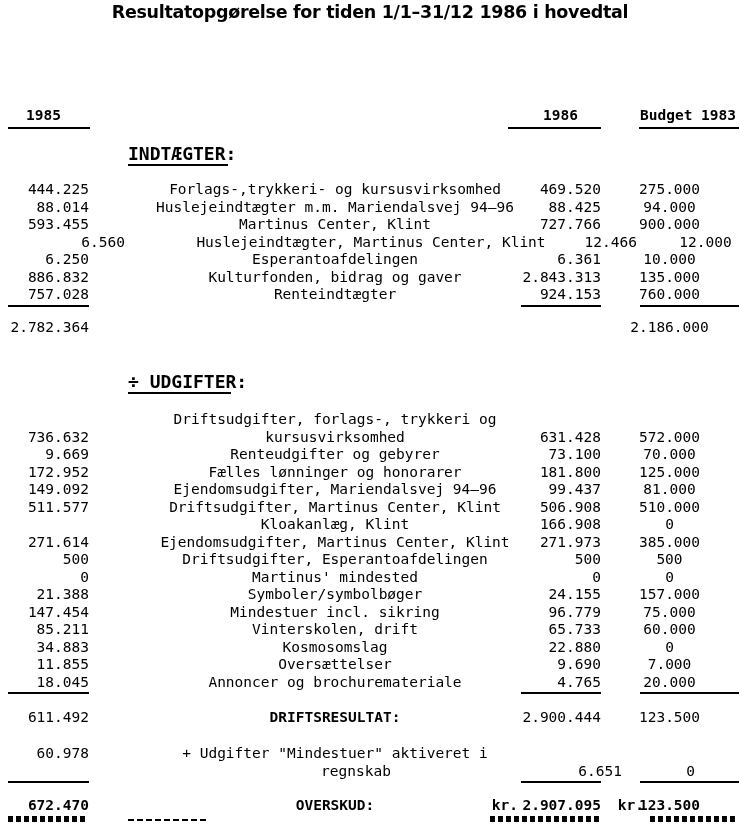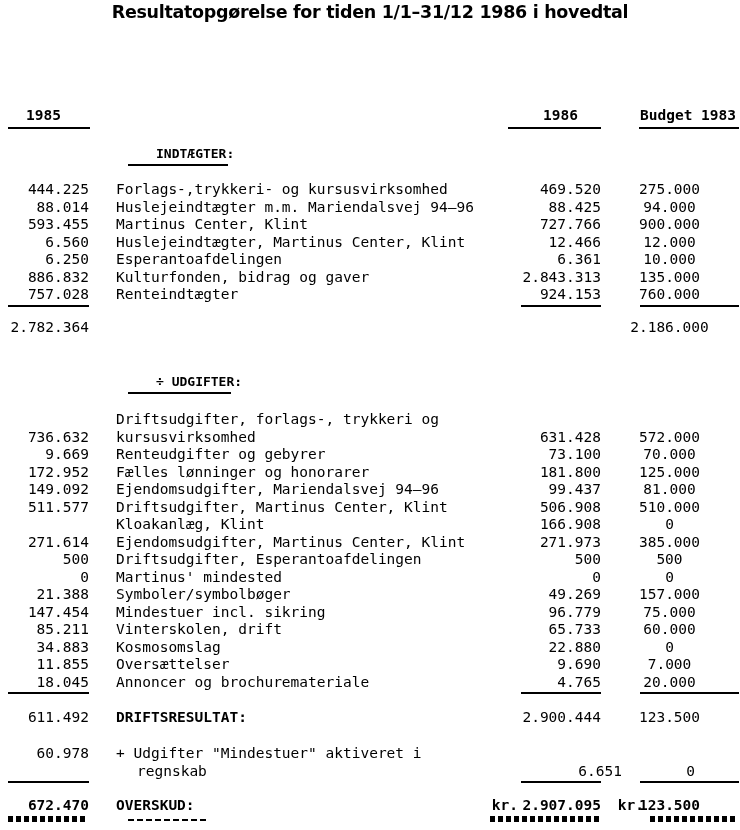--- a/index.html
+++ b/index.html
@@ -52,23 +52,23 @@
     white-space: nowrap;
   }
 
   
   .col-prev {            
     left: 0px;
     width: 89px;
     text-align: right;
   }
   .col-desc {            
-    left: 116px;
+    left: 140px;
     width: 390px;
-    text-align: left;
+    text-align: center;
   }
   .col-cur {             
     left: 440px;
     width: 161px;
     text-align: right;
   }
   .col-bud {             
     left: 600px;
     width: 139px;
     text-align: center;
@@ -87,25 +87,24 @@
   .hdr-rule {
     position: absolute;
     height: 2px;
     background: #000;
   }
 
   
   .section-head {
     position: absolute;
     left: 128px;
-    font-size: 13px;
+    font-size: 18px;
     font-weight: bold;
     line-height: 17px;
     white-space: nowrap;
-    margin-left: 28px;
   }
   .section-head-rule {
     position: absolute;
     height: 2px;
     background: #000;
   }
 
   
   .rule {
     position: absolute;
@@ -192,21 +191,21 @@
     <span class="cell col-desc">Huslejeindtægter m.m. Mariendalsvej 94–96</span>
     <span class="cell col-cur">88.425</span>
     <span class="cell col-bud">94.000</span>
   </div>
   <div class="row" style="top:216px;">
     <span class="cell col-prev">593.455</span>
     <span class="cell col-desc">Martinus Center, Klint</span>
     <span class="cell col-cur">727.766</span>
     <span class="cell col-bud">900.000</span>
   </div>
-  <div class="row" style="top:233.5px;">
+  <div class="row" style="top:233.5px;margin-left:36px;">
     <span class="cell col-prev">6.560</span>
     <span class="cell col-desc">Huslejeindtægter, Martinus Center, Klint</span>
     <span class="cell col-cur">12.466</span>
     <span class="cell col-bud">12.000</span>
   </div>
   <div class="row" style="top:251px;">
     <span class="cell col-prev">6.250</span>
     <span class="cell col-desc">Esperantoafdelingen</span>
     <span class="cell col-cur">6.361</span>
     <span class="cell col-bud">10.000</span>
@@ -292,21 +291,21 @@
   </div>
   <div class="row" style="top:568.5px;">
     <span class="cell col-prev">0</span>
     <span class="cell col-desc">Martinus' mindested</span>
     <span class="cell col-cur">0</span>
     <span class="cell col-bud">0</span>
   </div>
   <div class="row" style="top:586px;">
     <span class="cell col-prev">21.388</span>
     <span class="cell col-desc">Symboler/symbolbøger</span>
-    <span class="cell col-cur">49.269</span>
+    <span class="cell col-cur">24.155</span>
     <span class="cell col-bud">157.000</span>
   </div>
   <div class="row" style="top:603.5px;">
     <span class="cell col-prev">147.454</span>
     <span class="cell col-desc">Mindestuer incl. sikring</span>
     <span class="cell col-cur">96.779</span>
     <span class="cell col-bud">75.000</span>
   </div>
   <div class="row" style="top:621px;">
     <span class="cell col-prev">85.211</span>

